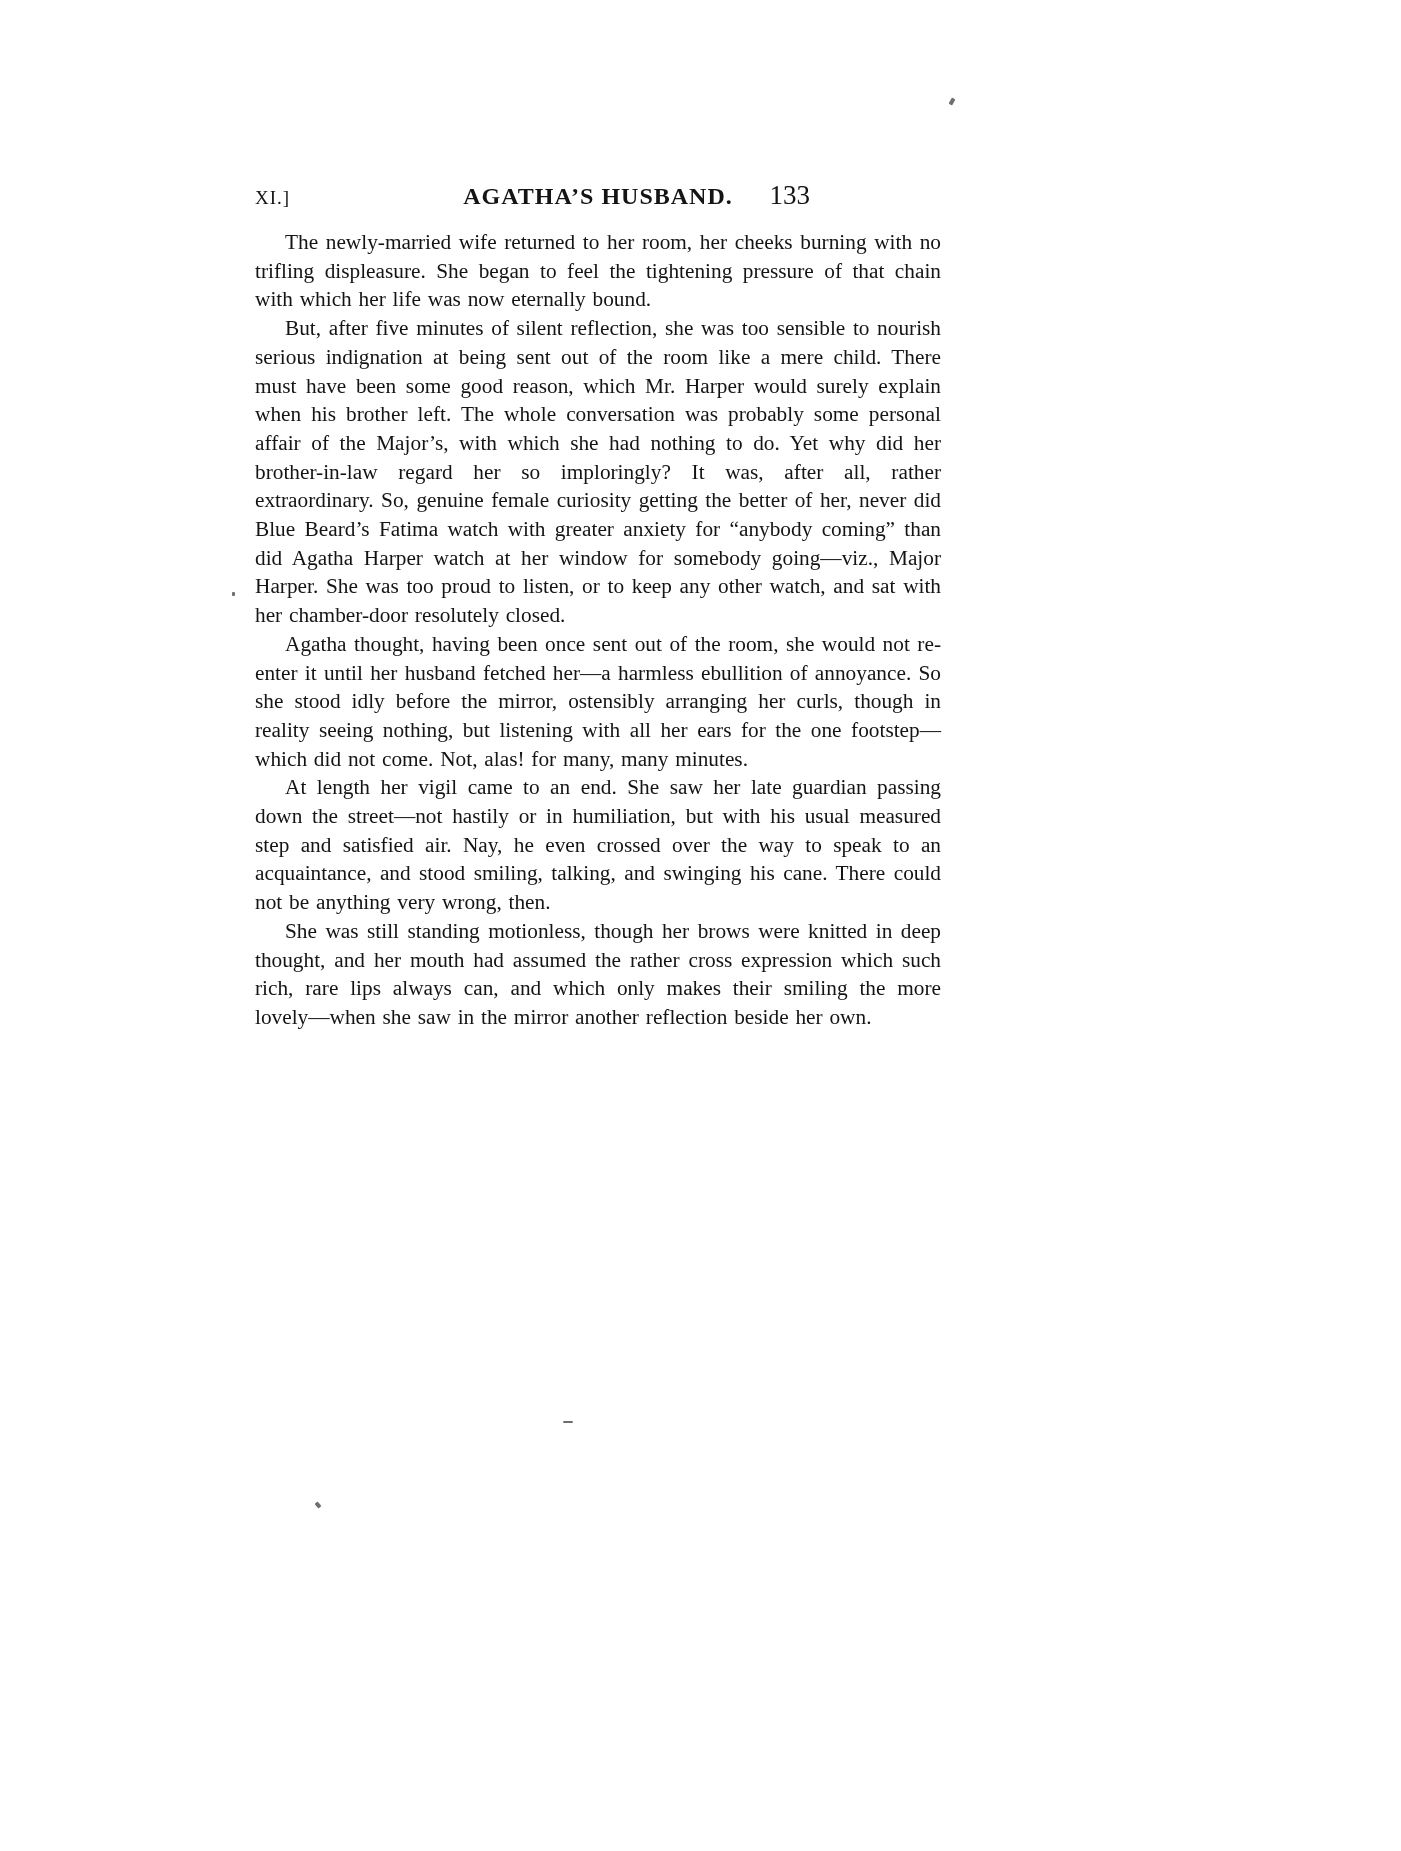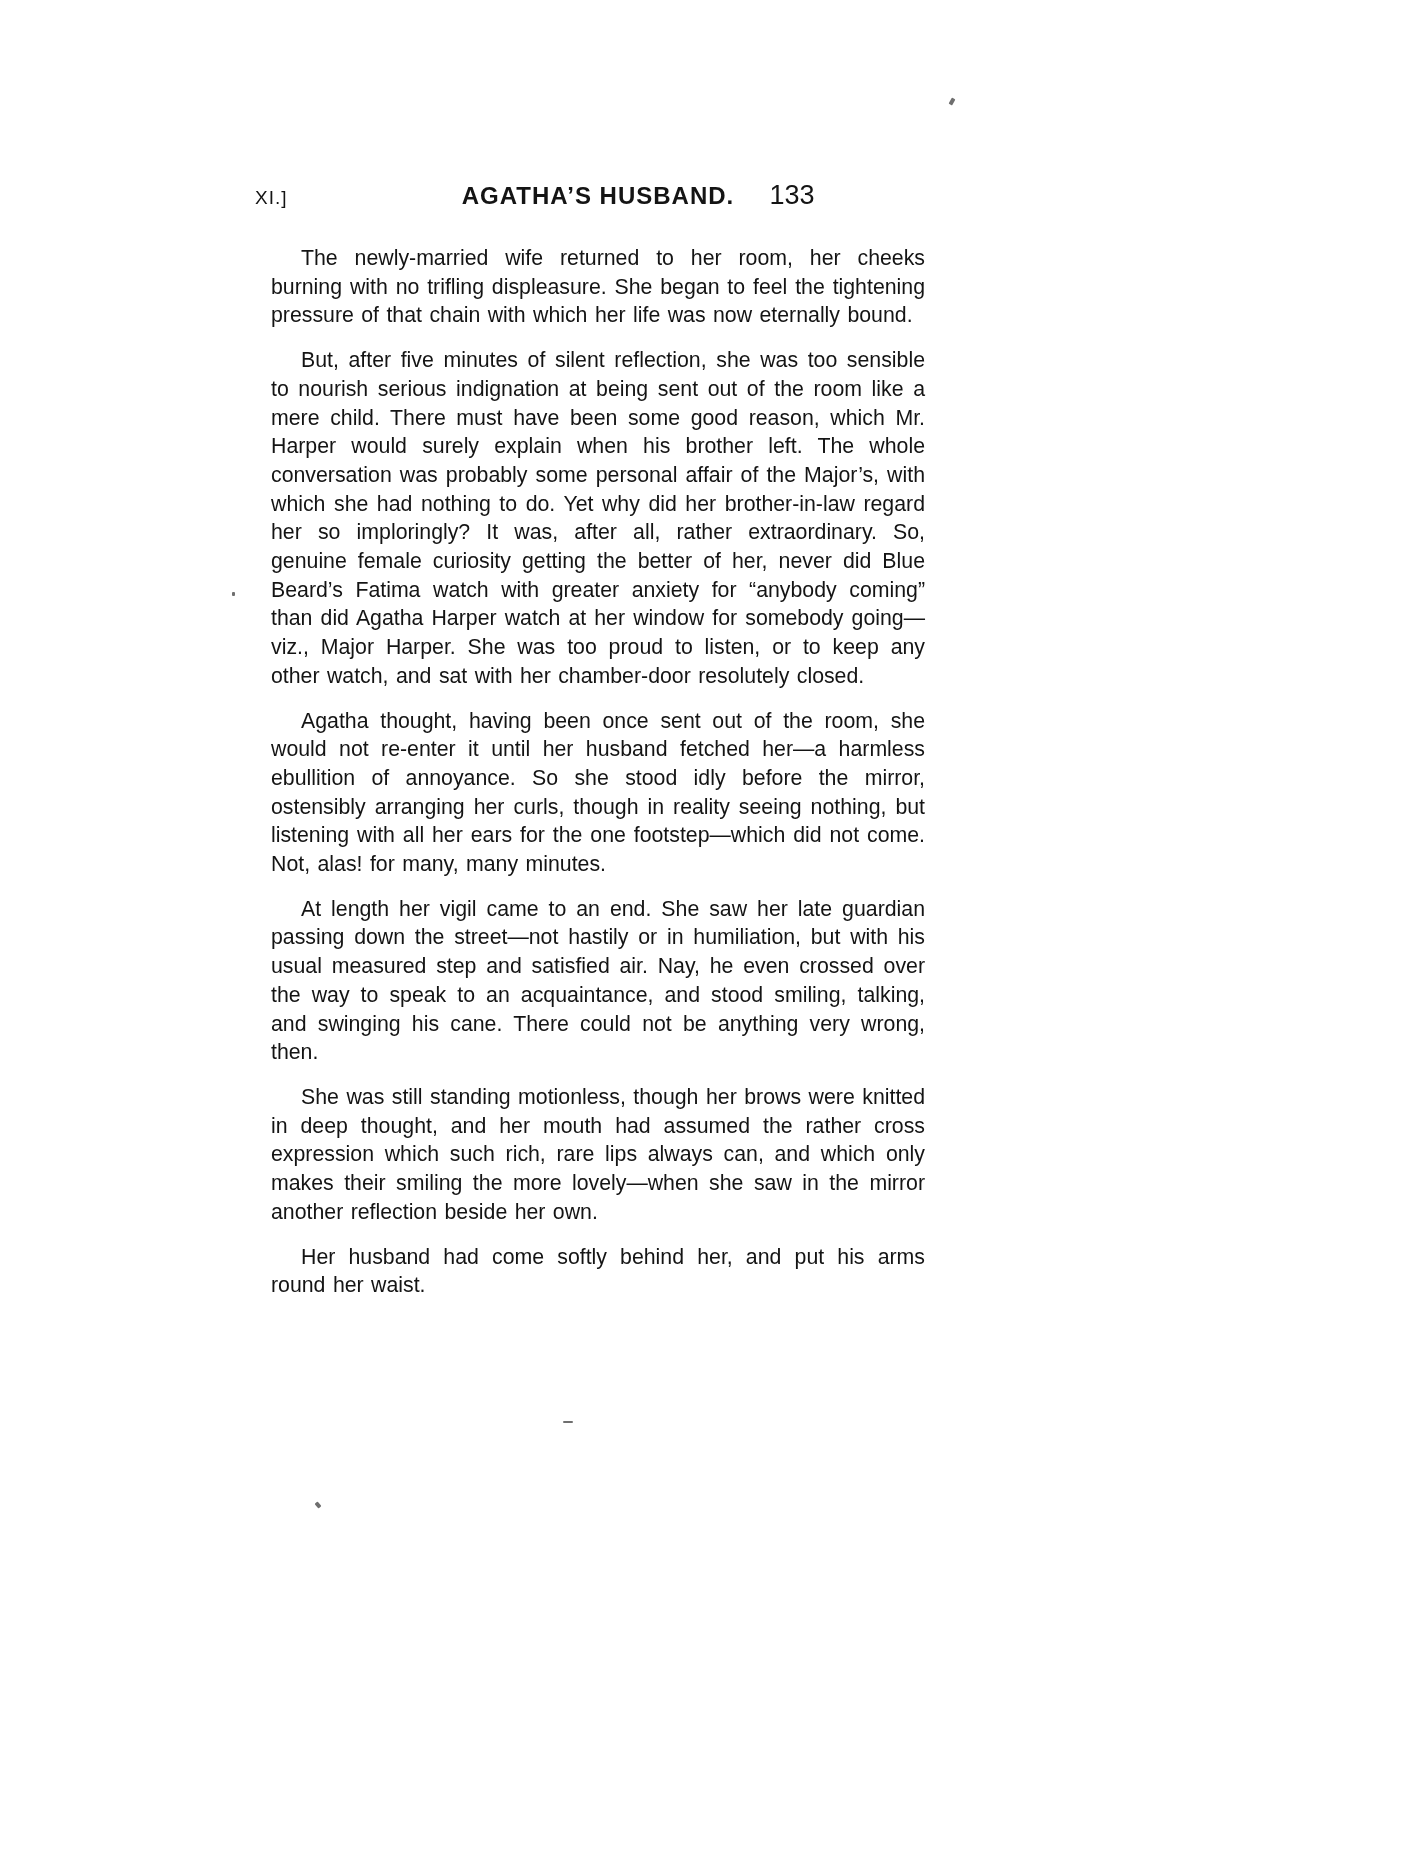--- a/index.html
+++ b/index.html
@@ -11,21 +11,21 @@
     margin: 0;
     padding: 0;
     background: var(--paper);
   }
   .scan-page {
     position: relative;
     width: 1401px;
     height: 1851px;
     background: var(--paper);
     overflow: hidden;
-    font-family: Liberation Sans, sans-serif;
+    font-family: Liberation Serif, serif;
     color: var(--ink);
   }
   .running-head {
     position: absolute;
     left: 255px;
     top: 180px;
     width: 686px;
     display: flex;
     align-items: baseline;
   }
@@ -50,21 +50,21 @@
     position: absolute;
     left: 255px;
     top: 228px;
     width: 686px;
     font-size: 21.3px;
     line-height: 1.348;
     text-align: justify;
     word-spacing: 1.5px;
   }
   .body-text p {
-    margin: 16px;
+    margin: 0;
     padding: 0;
     text-indent: 30px;
   }
   
   .artifact {
     position: absolute;
     background: #6f6f6f;
     border-radius: 1px;
   }
   .artifact.tick-tr    { left: 950px; top: 98px;  width: 4px;  height: 7px; transform: rotate(30deg); }
@@ -82,21 +82,20 @@
     <span class="rh-center">AGATHA’S HUSBAND.</span>
     <span class="rh-right">133</span>
   </div>
 
   <div class="body-text">
     <p>The newly-married wife returned to her room, her cheeks burning with no trifling displeasure.  She began to feel the tightening pressure of that chain with which her life was now eternally bound.</p>
     <p>But, after five minutes of silent reflection, she was too sensible to nourish serious indignation at being sent out of the room like a mere child.  There must have been some good reason, which Mr. Harper would surely explain when his brother left.  The whole conversation was probably some personal affair of the Major’s, with which she had nothing to do.  Yet why did her brother-in-law regard her so imploringly?  It was, after all, rather extraordinary. So, genuine female curiosity getting the better of her, never did Blue Beard’s Fatima watch with greater anxiety for “anybody coming” than did Agatha Harper watch at her window for somebody going—viz., Major Harper.  She was too proud to listen, or to keep any other watch, and sat with her chamber-door resolutely closed.</p>
     <p>Agatha thought, having been once sent out of the room, she would not re-enter it until her husband fetched her—a harmless ebullition of annoyance.  So she stood idly before the mirror, ostensibly arranging her curls, though in reality seeing nothing, but listening with all her ears for the one footstep—which did not come.  Not, alas! for many, many minutes.</p>
     <p>At length her vigil came to an end.  She saw her late guardian passing down the street—not hastily or in humiliation, but with his usual measured step and satisfied air. Nay, he even crossed over the way to speak to an acquaintance, and stood smiling, talking, and swinging his cane. There could not be anything very wrong, then.</p>
     <p>She was still standing motionless, though her brows were knitted in deep thought, and her mouth had assumed the rather cross expression which such rich, rare lips always can, and which only makes their smiling the more lovely—when she saw in the mirror another reflection beside her own.</p>
-    <p>Her husband had come softly behind her, and put his arms round her waist.</p>
   </div>
 
   <span class="artifact tick-tr"></span>
   <span class="artifact dot-left"></span>
   <span class="artifact dash-bottom"></span>
   <span class="artifact tick-bl"></span>
 
 </div>
 
 </body></html>

